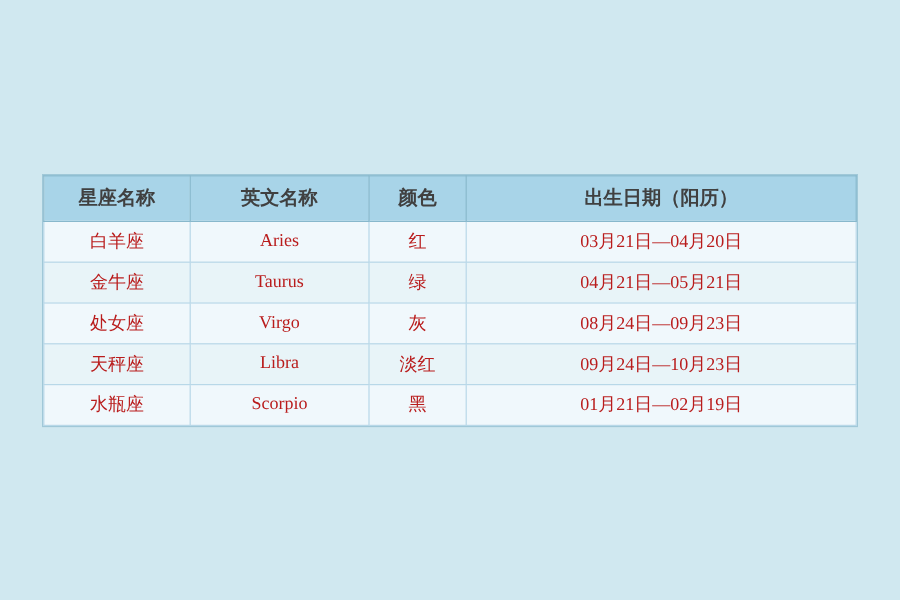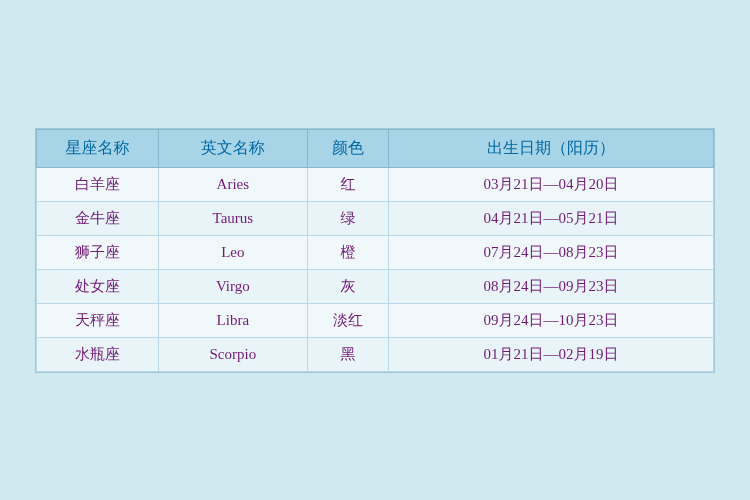--- a/index.html
+++ b/index.html
@@ -31,38 +31,38 @@
 
     thead tr {
       background-color: #a8d4e8;
     }
 
     thead th {
       border: 1px solid #88b8cc;
       padding: 8px 12px;
       text-align: center;
       font-size: 16px;
-      font-weight: normal;
-      color: #0369a1;
+      font-weight: bold;
+      color: #404040;
     }
 
     tbody tr {
       background-color: #f0f8fc;
     }
 
     tbody tr:nth-child(even) {
       background-color: #e8f4f8;
     }
 
     tbody td {
       border: 1px solid #b8d8e8;
       padding: 7px 12px;
       text-align: center;
       font-size: 15px;
-      color: #701a75;
+      color: #b91c1c;
     }
 
     .col-chinese { width: 18%; }
     .col-english { width: 22%; }
     .col-color   { width: 12%; }
     .col-date    { width: 48%; }
   </style>
 </head>
 <body>
 
@@ -83,26 +83,20 @@
           <td>红</td>
           <td>03月21日—04月20日</td>
         </tr>
         <tr>
           <td>金牛座</td>
           <td>Taurus</td>
           <td>绿</td>
           <td>04月21日—05月21日</td>
         </tr>
         <tr>
-          <td>狮子座</td>
-          <td>Leo</td>
-          <td>橙</td>
-          <td>07月24日—08月23日</td>
-        </tr>
-        <tr>
           <td>处女座</td>
           <td>Virgo</td>
           <td>灰</td>
           <td>08月24日—09月23日</td>
         </tr>
         <tr>
           <td>天秤座</td>
           <td>Libra</td>
           <td>淡红</td>
           <td>09月24日—10月23日</td>

